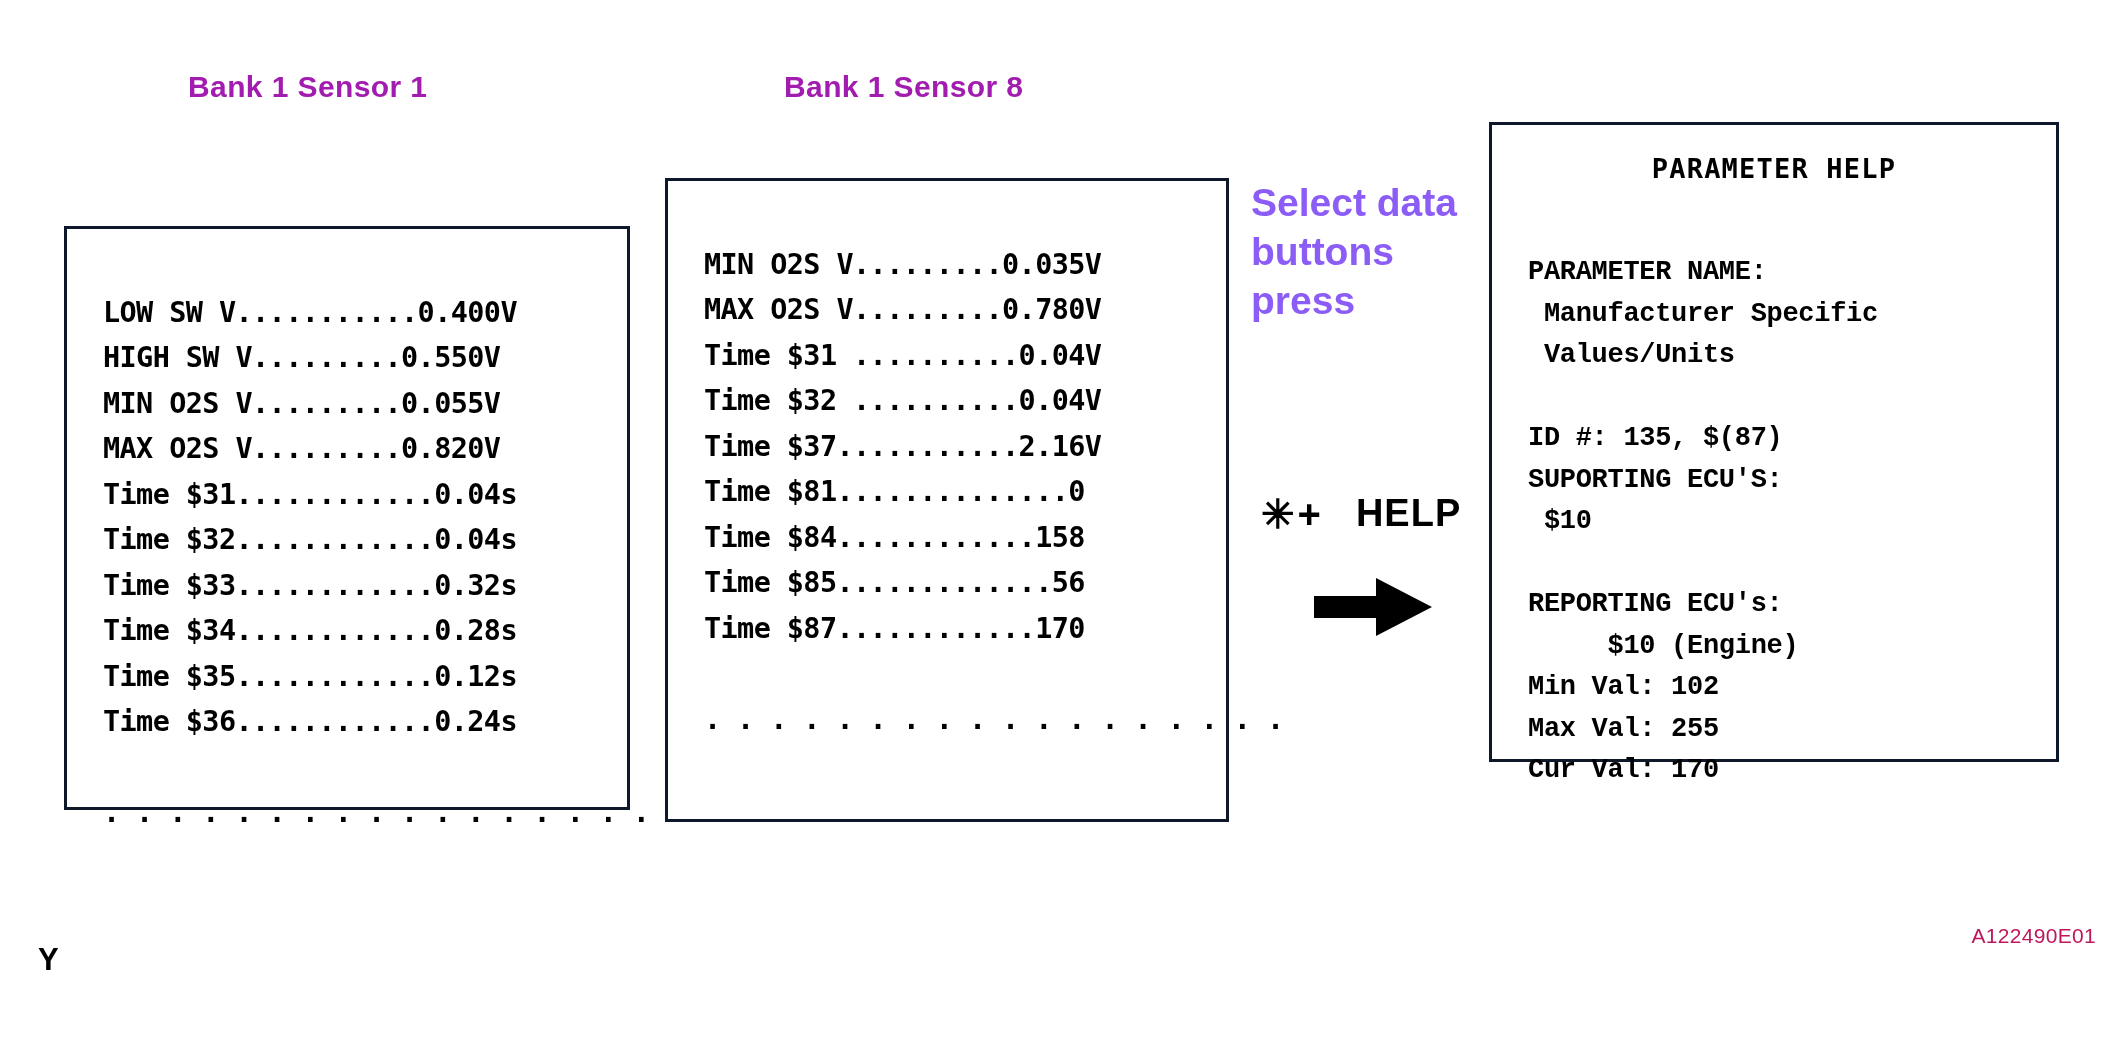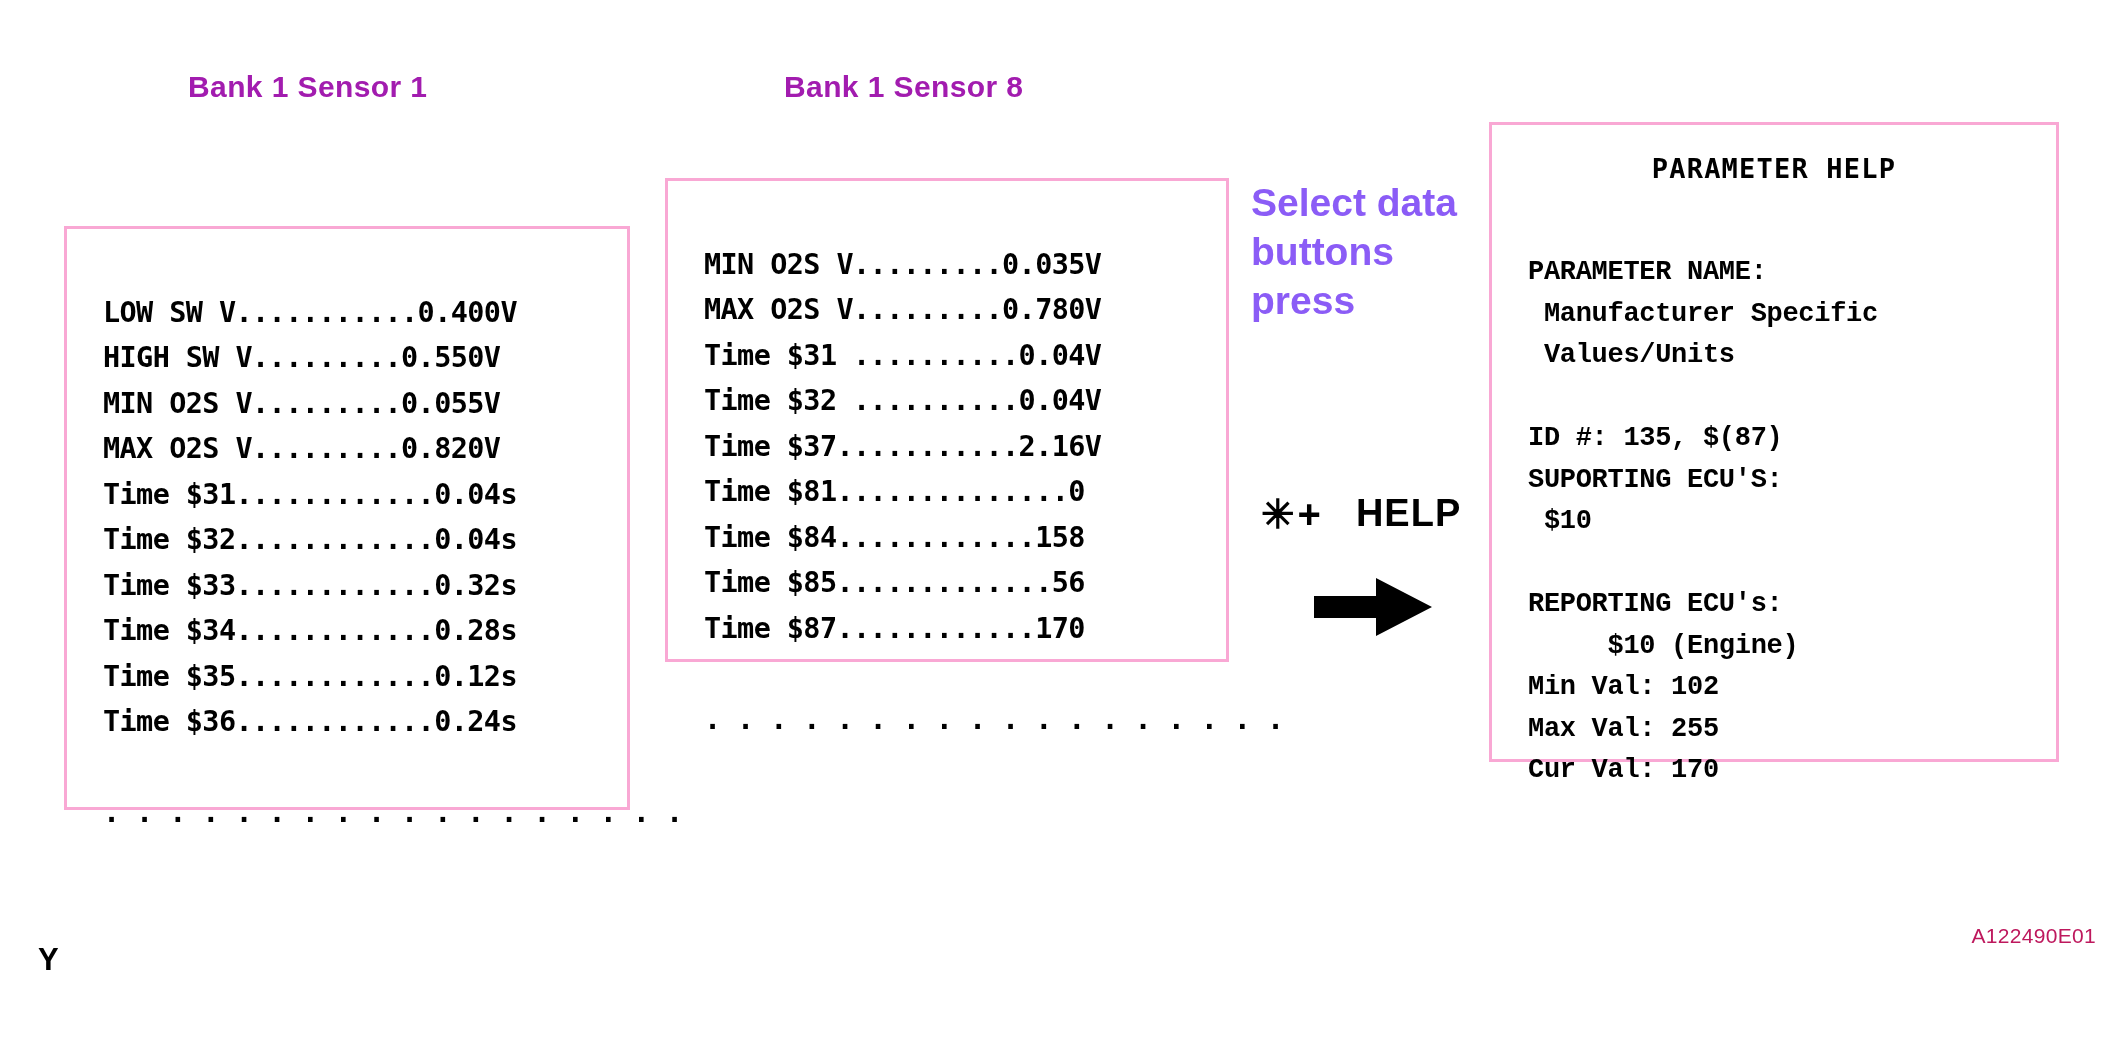--- a/index.html
+++ b/index.html
@@ -25,26 +25,26 @@
     letter-spacing: 0.4px;
     color: #a21caf;
     white-space: nowrap;
   }
   #title-b1s1 { left: 188px; top: 70px; }
   #title-b1s2 { left: 784px; top: 70px; }
 
   
   .lcd-box {
     position: absolute;
-    border: 3px solid #f9a8d4;
+    border: 3px solid #0f172a;
     background: #fff;
     box-sizing: border-box;
   }
   #panel-bank1-sensor1 { left: 64px;  top: 178px; width: 566px; height: 584px; margin-top: 48px; }
-  #panel-bank1-sensor2 { left: 665px; top: 178px; width: 564px; height: 484px; }
+  #panel-bank1-sensor2 { left: 665px; top: 178px; width: 564px; height: 644px; }
   #panel-parameter-help { left: 1489px; top: 122px; width: 570px; height: 640px; }
 
   
   .lcd-text {
     position: absolute;
     font-family: "DejaVu Sans Mono", "Liberation Mono", monospace;
     font-weight: bold;
     font-size: 28.5px;
     line-height: 45.5px;
     white-space: pre;

